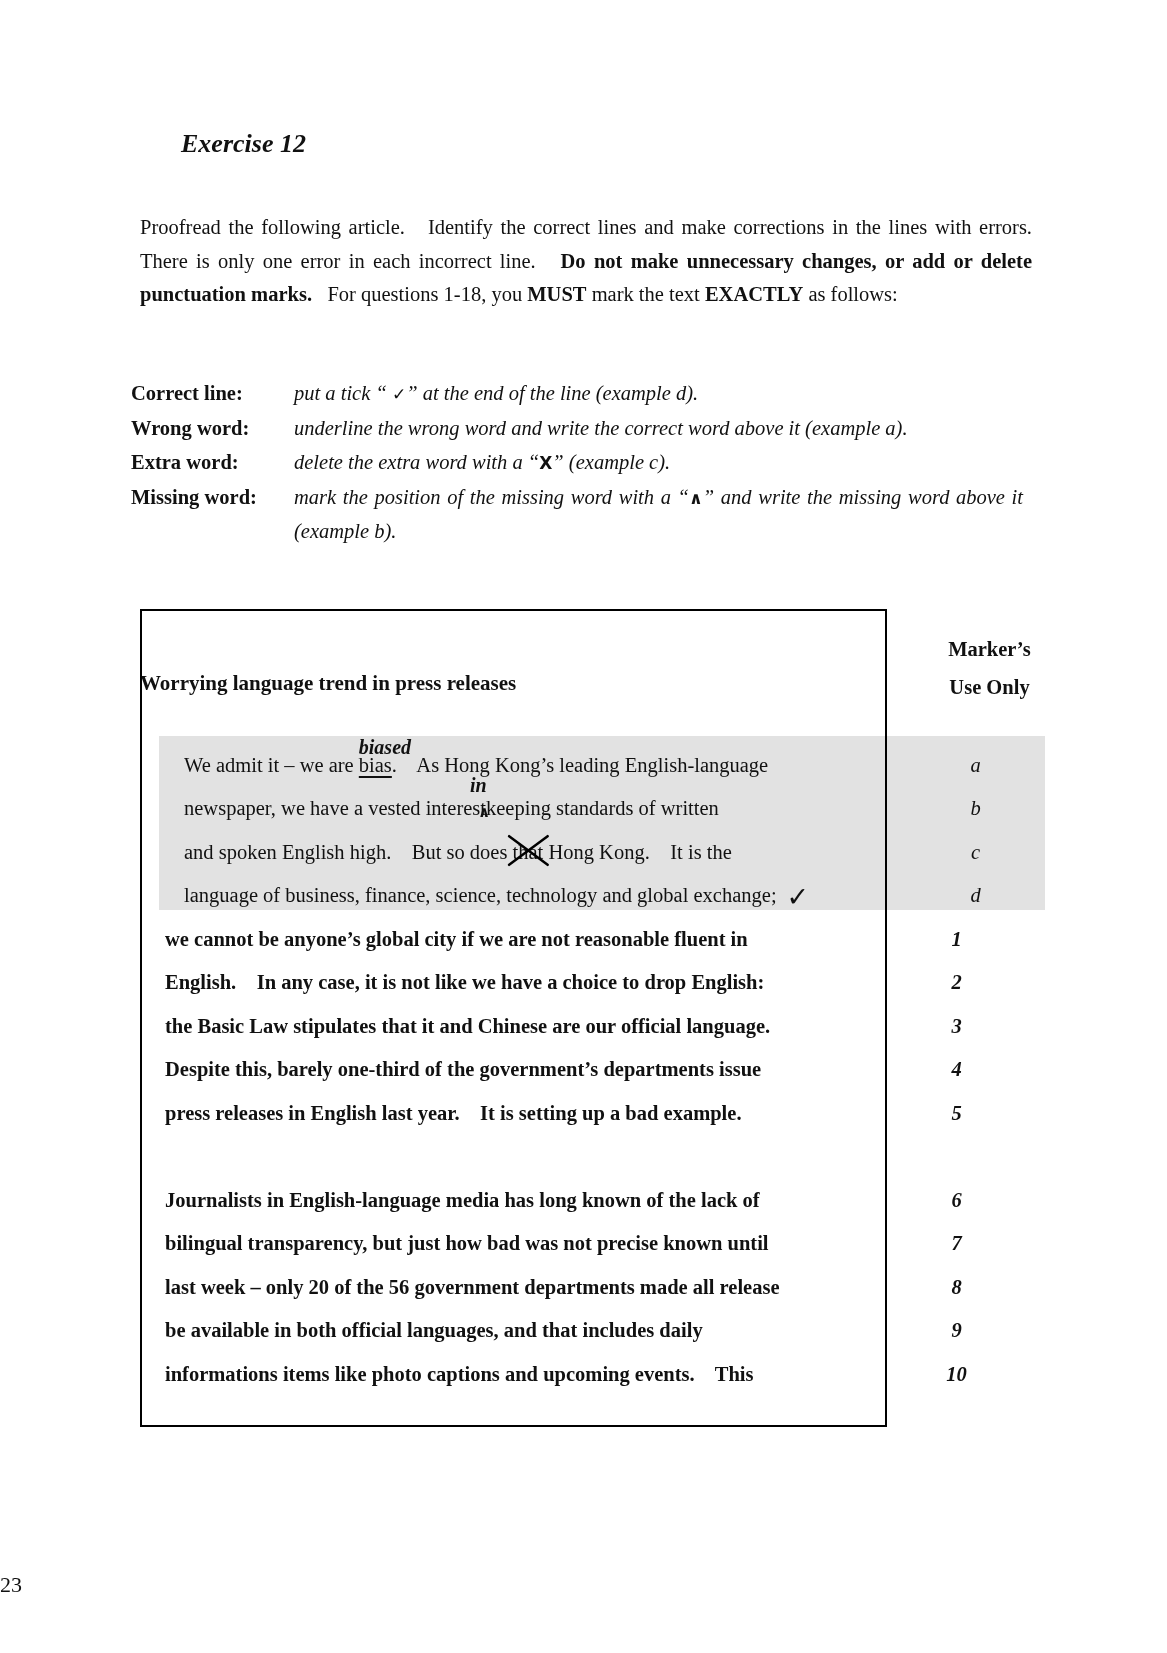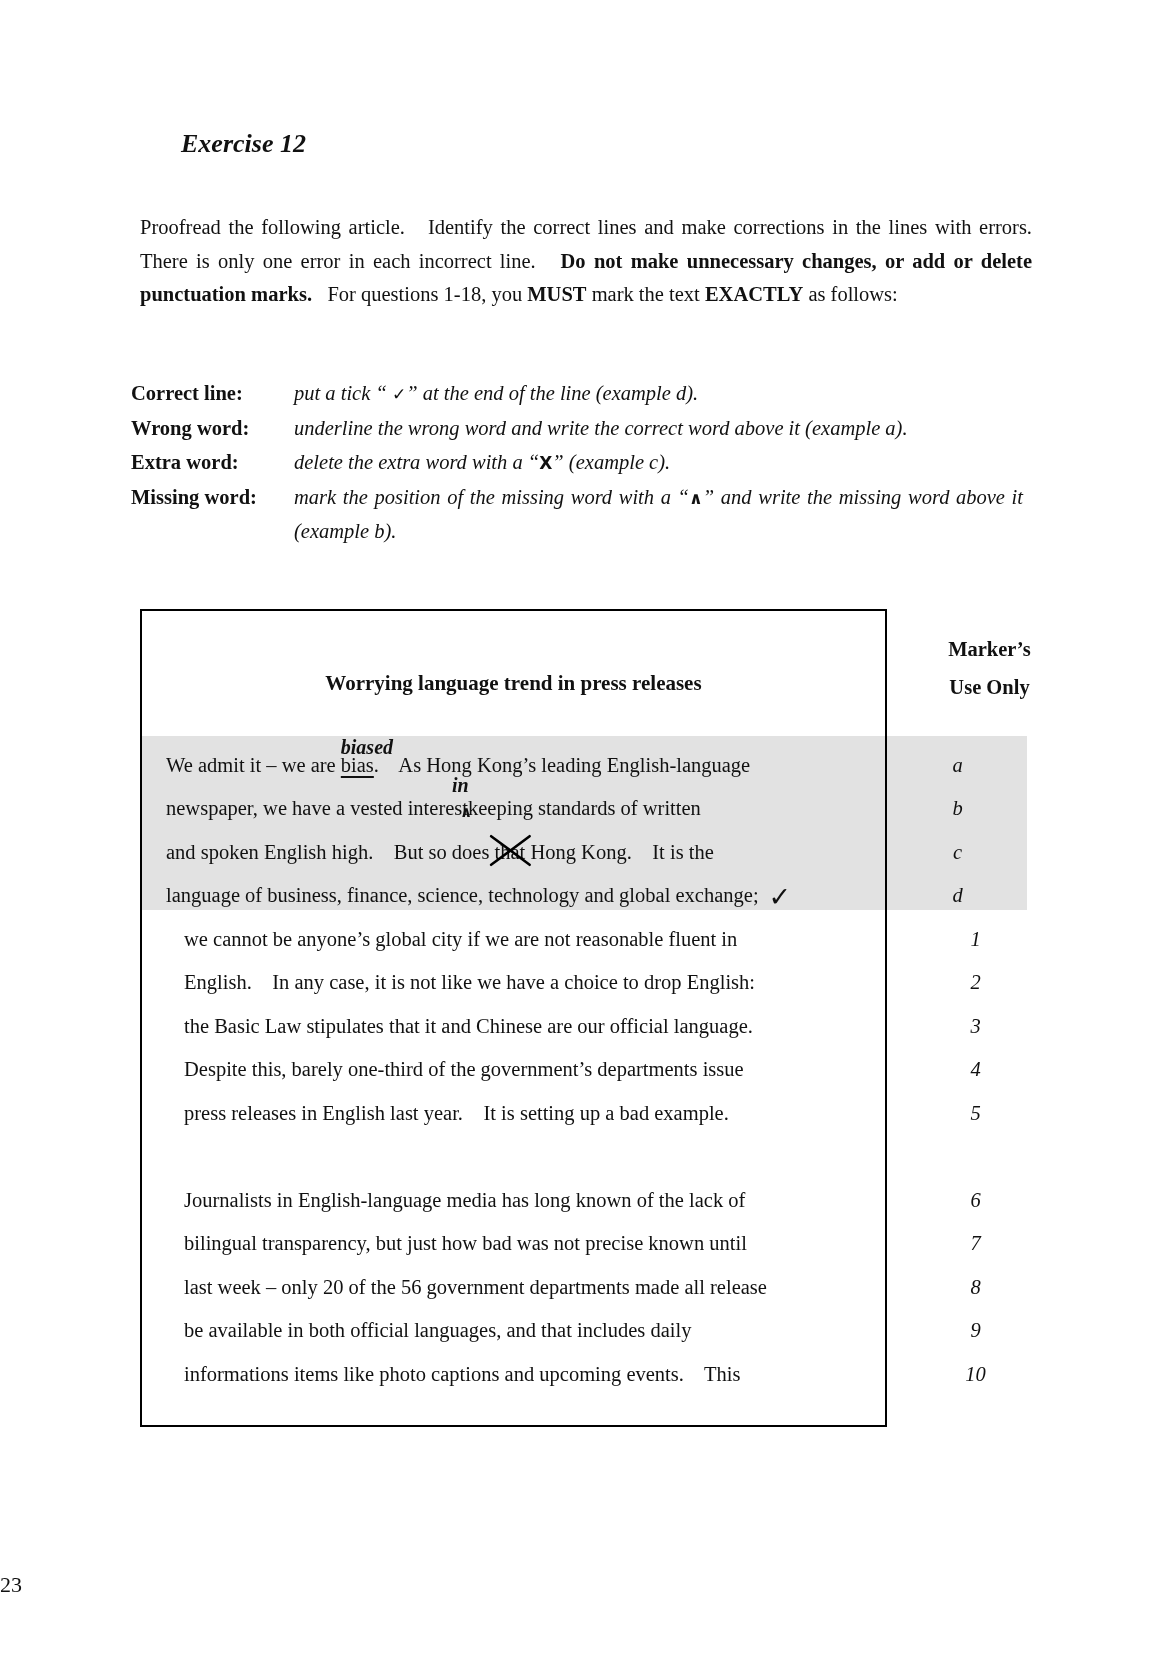--- a/index.html
+++ b/index.html
@@ -37,25 +37,25 @@
     position:absolute;left:887px;top:630px;width:141px;
     text-align:center;font-weight:bold;font-size:20.5px;line-height:38px;padding-left:32px;
   }
   
   .article{position:absolute;left:140px;top:609px;width:888px;height:822px;}
   .article-border{
     position:absolute;left:0;top:0;width:747px;height:818px;
     border:2px solid #000;box-sizing:border-box;pointer-events:none;z-index:3;
   }
   .article-title{
-    position:absolute;left:0;top:62px;width:747px;text-align:center;
+    position:absolute;left:0;top:62px;width:747px;text-align:left;
     font-weight:bold;font-size:21px;
   }
-  .examples{position:absolute;left:1px;top:127px;width:886px;background:#e2e2e2;z-index:1;}
-  .numbered{position:absolute;left:19px;top:301px;width:886px;z-index:1;}
+  .examples{position:absolute;left:19px;top:127px;width:886px;background:#e2e2e2;z-index:1;}
+  .numbered{position:absolute;left:0;top:301px;width:886px;z-index:1;font-weight:bold;}
   .ex-row,.num-row{position:relative;height:43.5px;}
   .spacer-row{height:43.5px;}
   .line-text{
     position:absolute;left:25px;bottom:4px;width:714px;
     font-size:20.5px;line-height:22px;white-space:pre;
   }
   .line-marker{
     position:absolute;left:747px;width:139px;bottom:4px;text-align:center;
     font-style:italic;font-size:20.5px;line-height:22px;
   }

